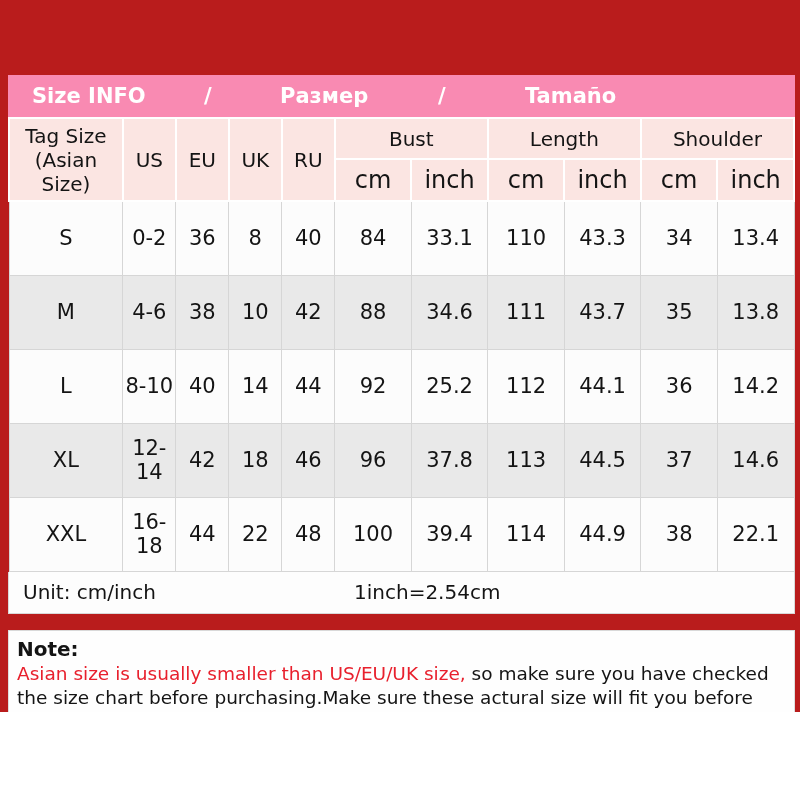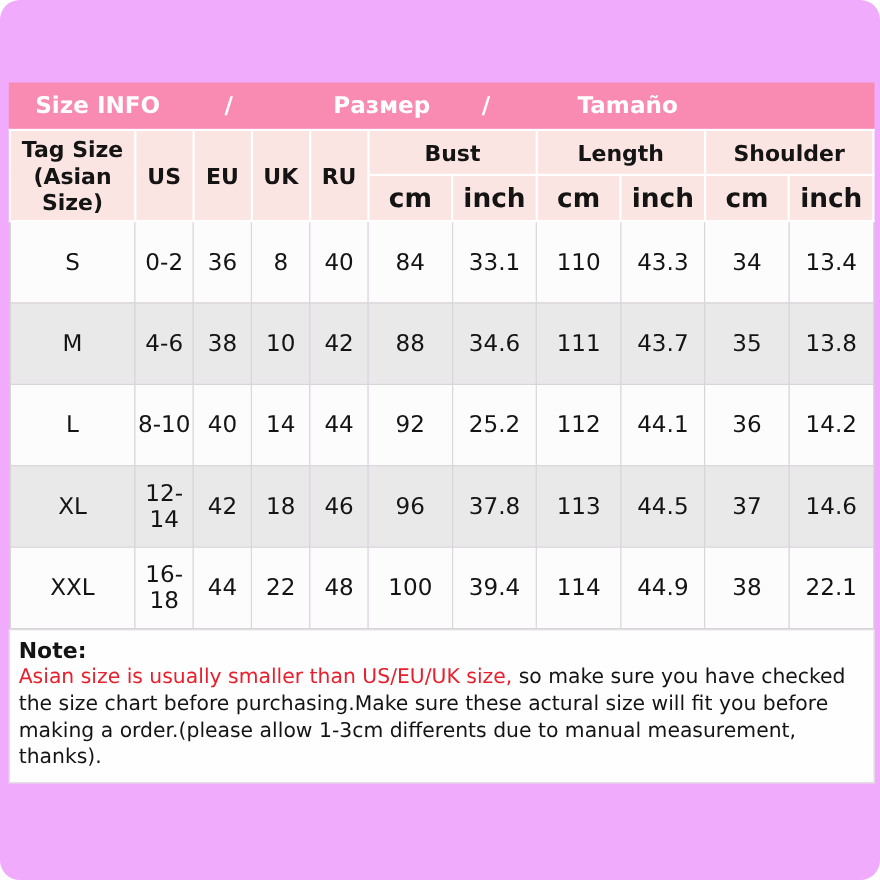--- a/index.html
+++ b/index.html
@@ -1,47 +1,47 @@
 <!DOCTYPE html>
 <html><head>
 <meta charset="utf-8">
 <style>
   * { margin:0; padding:0; box-sizing:border-box; }
   body { background:#ffffff; font-family:"DejaVu Sans", sans-serif; }
-  .canvas { position:relative; width:800px; height:800px; background:#f0abfc; overflow:hidden;border-radius:18px; }
+  .canvas { position:relative; width:800px; height:712px; background:#b91c1c; overflow:hidden; }
   .sheet { position:absolute; left:8px; top:75px; width:787px; }
 
   .title-bar { position:relative; height:42px; background:#f98ab2; color:#ffffff; font-size:21px; font-weight:600; }
   .title-bar span { position:absolute; top:50%; transform:translateY(-50%); white-space:nowrap; }
   .t-pos-0 { left:24px; }
   .t-pos-1 { left:196px; }
-  .t-pos-2 { left:272px;margin-left:23px; }
+  .t-pos-2 { left:272px; }
   .t-pos-3 { left:430px; }
   .t-pos-4 { left:517px; }
 
   table.size-table { width:100%; border-collapse:collapse; table-layout:fixed; }
   table.size-table th {
     background:#fbe5e2; border:2px solid #ffffff;
-    font-size:20px; font-weight:bold; color:#141414; text-align:center; vertical-align:middle;
+    font-size:20px; font-weight:normal; color:#141414; text-align:center; vertical-align:middle;
   }
   tr.hdr-group th { height:41px; }
   tr.hdr-units th { height:42px; font-size:24px; }
   th.tag-hdr { font-size:20px; line-height:1.2; }
   table.size-table td {
     border:1px solid #d6d6d6; height:74px; text-align:center; vertical-align:middle;
     font-size:21px; color:#141414; background:#fcfcfc;
   }
   tr.alt td { background:#e9e9e9; }
 
   .unit-row { position:relative; height:42px; background:#fdfdfd; border:1px solid #d9d9d9; border-top:none; font-size:20px; color:#141414; }
   .unit-row span { position:absolute; top:50%; transform:translateY(-50%); white-space:nowrap; }
   .unit-label { left:14px; }
   .unit-conv { left:345px; }
 
-  .note-block { background:#fefefe; border:1px solid #dedede; border-top:1px solid #d9d9d9; padding:5px 24px 9px 8px; font-size:18.5px; line-height:1.32; color:#141414; }
+  .note-block { background:#fefefe; border:1px solid #dedede; border-top:1px solid #d9d9d9; padding:5px 24px 9px 8px; font-size:18.5px; line-height:1.32; color:#141414;margin-top:16px; }
   .note-heading { font-weight:bold; font-size:20px; display:block; }
   .note-red { color:#e8202d; }
 </style>
 </head>
 <body>
 
 <div class="canvas">
   <div class="sheet">
 
     <div class="title-bar">
@@ -151,20 +151,24 @@
           <td>100</td>
           <td>39.4</td>
           <td>114</td>
           <td>44.9</td>
           <td>38</td>
           <td>22.1</td>
         </tr>
       </tbody>
     </table>
 
+    <div class="unit-row">
+      <span class="unit-label">Unit: cm/inch</span>
+      <span class="unit-conv">1inch=2.54cm</span>
+    </div>
 
     <div class="note-block">
       <span class="note-heading">Note:</span>
       <span class="note-red">Asian size is usually smaller than US/EU/UK size,</span><span> so make sure you have checked the size chart before purchasing.Make sure these actural size will fit you before making a order.(please allow 1-3cm differents due to manual measurement, thanks).</span>
     </div>
 
   </div>
 </div>
 
 </body></html>

